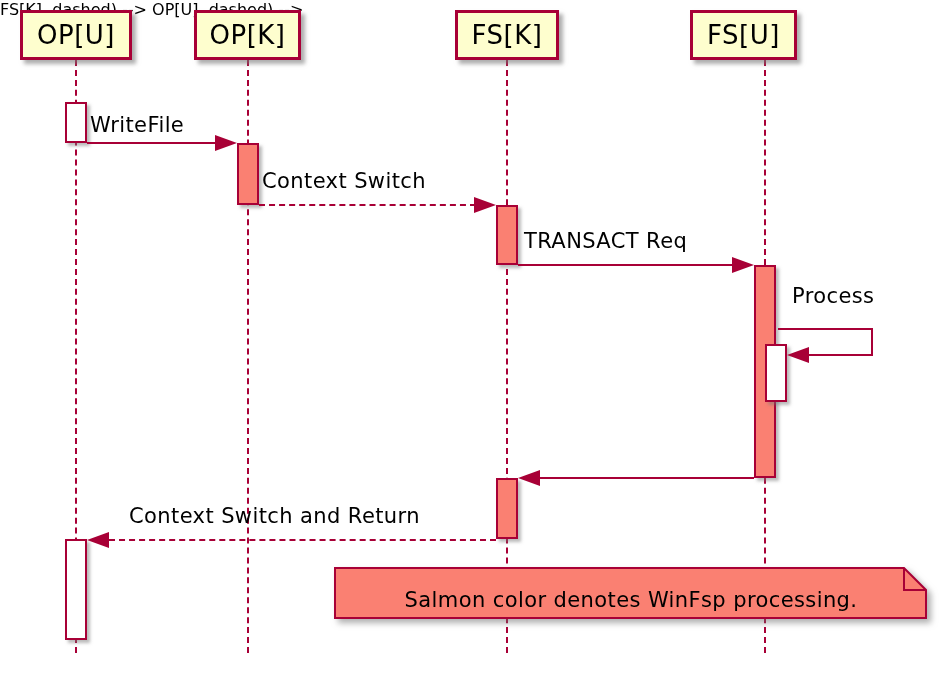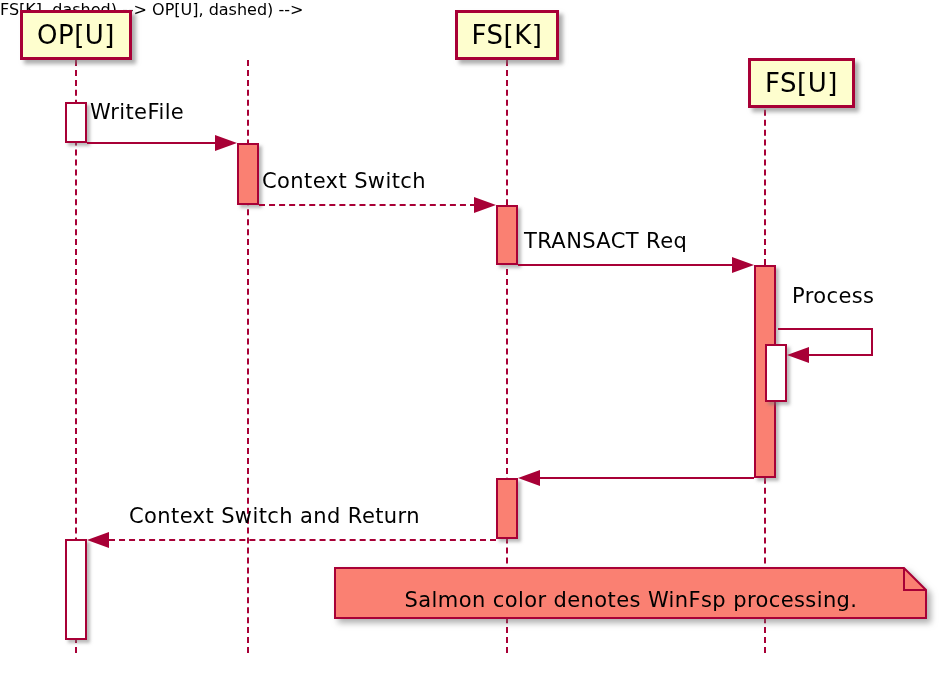--- a/index.html
+++ b/index.html
@@ -49,38 +49,41 @@
   
   <div class="lifeline" style="left:75px;"></div>
   <div class="lifeline" style="left:247px;"></div>
   <div class="lifeline" style="left:506px;"></div>
   <div class="lifeline" style="left:764px;"></div>
 
   
   <div class="pbox" style="left:20px;width:106px;">
     <span>OP[U]</span>
   </div>
+  <div class="pbox" style="left:194px;width:101px;">
+    <span>OP[K]</span>
+  </div>
   <div class="pbox" style="left:455px;width:98px;">
     <span>FS[K]</span>
   </div>
-  <div class="pbox" style="left:748px;width:101px;margin-top:48px;">
+  <div class="pbox" style="left:690px;width:101px;">
     <span>FS[U]</span>
   </div>
 
   
   <div class="act white" style="left:65px;top:102px;height:37px;"></div>
   <div class="act salmon" style="left:237px;top:143px;height:58px;"></div>
   <div class="act salmon" style="left:496px;top:205px;height:56px;"></div>
   <div class="act salmon" style="left:754px;top:265px;height:209px;"></div>
   <div class="act white" style="left:765px;top:344px;height:54px;"></div>
   <div class="act salmon" style="left:496px;top:478px;height:57px;"></div>
   <div class="act white" style="left:65px;top:539px;height:97px;"></div>
 
   
-  <div class="mlabel" style="left:90px;top:100px;text-align:right;">WriteFile</div>
+  <div class="mlabel" style="left:90px;top:113px;text-align:right;">WriteFile</div>
   <div class="mline" style="left:87px;top:142px;width:130px;"></div>
   <div class="head-r" style="left:215px;top:135px;"></div>
 
    FS[K], dashed) --&gt;
   <div class="mlabel" style="left:262px;top:169px;">Context Switch</div>
   <div class="mline dashed" style="left:259px;top:204px;width:217px;"></div>
   <div class="head-r" style="left:474px;top:197px;"></div>
 
   
   <div class="mlabel" style="left:524px;top:229px;">TRANSACT Req</div>

